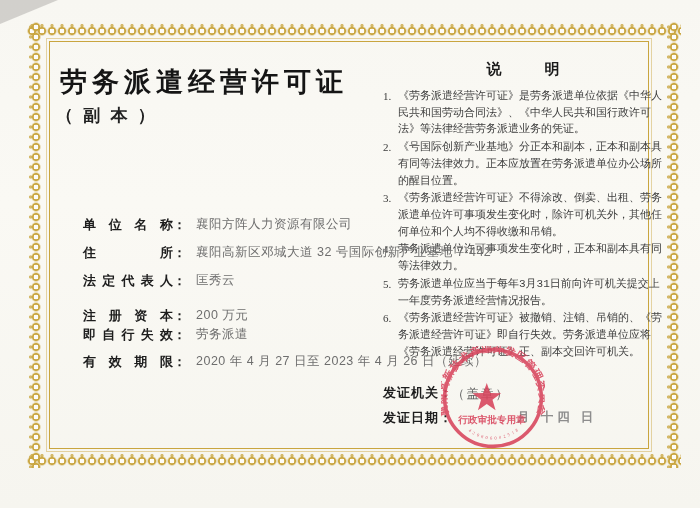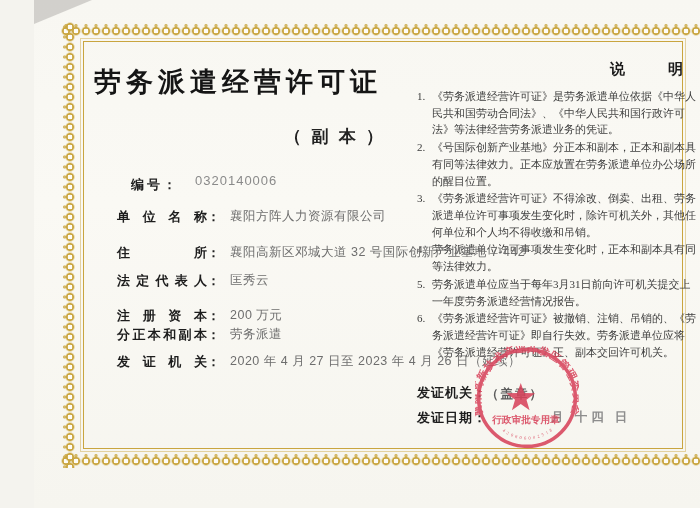--- a/index.html
+++ b/index.html
@@ -1,109 +1,106 @@
 <!DOCTYPE html>
 <html><head>
 <meta charset="utf-8">
 <style>
   html,body{margin:0;padding:0;}
   body{
     width:700px;height:508px;position:relative;overflow:hidden;
     background:#f4f3ee;
     font-family:"Liberation Serif", serif;
   }
-  .paper{position:absolute;inset:0;background:linear-gradient(180deg,#f8f7f2 0%,#faf9f4 40%,#f6f5ef 100%);margin-left:34px;}
+  .paper{position:absolute;inset:0;background:linear-gradient(180deg,#f8f7f2 0%,#faf9f4 40%,#f6f5ef 100%);}
   .corner-shade{position:absolute;left:0;top:0;width:0;height:0;
     border-top:24px solid #b3b1ad;border-right:58px solid transparent;opacity:.55;}
   
   .lace{position:absolute;}
   .lace-h{height:16px;
     background-image:
       radial-gradient(circle at 5px 9px,#fdfcf7 2.2px,#c9a53f 2.6px 3.5px,rgba(201,165,63,.4) 4.3px,transparent 5.2px),
       radial-gradient(circle at 5px 3.5px,rgba(201,165,63,.75) 1.2px,transparent 2px);
     background-size:10px 16px;}
   .lace-v{width:16px;
     background-image:
       radial-gradient(circle at 9px 5px,#fdfcf7 2.2px,#c9a53f 2.6px 3.5px,rgba(201,165,63,.4) 4.3px,transparent 5.2px),
       radial-gradient(circle at 3.5px 5px,rgba(201,165,63,.75) 1.2px,transparent 2px);
     background-size:16px 10px;}
   .inner-frame{position:absolute;left:49px;top:41px;width:598px;height:406px;
     border:1px solid #c9a53f;outline:1px solid rgba(201,165,63,.45);outline-offset:2px;}
   
   .title{position:absolute;left:56px;top:64px;width:296px;text-align:center;
     font-size:27px;font-weight:bold;color:#151515;letter-spacing:5px;}
-  .subtitle{position:absolute;left:56px;top:125px;width:296px;text-align:right;
+  .subtitle{position:absolute;left:56px;top:104px;width:296px;text-align:left;
     font-size:17px;font-weight:bold;color:#222;letter-spacing:3px;}
   .number-row{position:absolute;left:97px;top:176px;font-size:13px;}
   .number-row .nlabel{font-weight:bold;color:#222;letter-spacing:3px;}
   .number-row .nvalue{font-family:"Liberation Sans",sans-serif;color:#8a8a8a;
     margin-left:16px;position:relative;top:-4px;letter-spacing:1px;}
   .fields{position:absolute;left:0;top:0;z-index:3;}
   .frow{position:absolute;left:83px;white-space:nowrap;font-size:13px;}
   .flabel{display:inline-block;width:90px;font-weight:bold;color:#1d1d1d;
     text-align:justify;text-align-last:justify;word-break:keep-all;vertical-align:top;}
   .fcolon{font-weight:bold;color:#1d1d1d;}
   .fvalue{font-family:"Liberation Sans",sans-serif;color:#6e6e6e;margin-left:10px;
     font-size:12.5px;position:relative;top:-1px;letter-spacing:.5px;}
-  .r1{top:208px}.r2{top:244px}.r3{top:272px}.r4{top:307px}.r5{top:326px}.r6{top:353px}
+  .r1{top:216px}.r2{top:244px}.r3{top:272px}.r4{top:307px}.r5{top:326px}.r6{top:353px}
   
   .notes{position:absolute;left:383px;top:60px;width:280px;z-index:1;}
-  .notes-heading{text-align:right;font-size:15px;font-weight:bold;color:#1a1a1a;
+  .notes-heading{text-align:center;font-size:15px;font-weight:bold;color:#1a1a1a;
     letter-spacing:14px;padding-left:14px;margin-bottom:9px;}
   .nitem{display:flex;font-size:11px;line-height:1.52;color:#3d3d3d;margin-bottom:1px;}
   .nitem .num{flex:0 0 15px;}
-  .nitem .ntext{flex:1;}
+  .nitem .ntext{flex:1;font-family:Liberation Mono, monospace;}
   
   .footer-row{position:absolute;font-size:13px;font-weight:bold;color:#1d1d1d;letter-spacing:1px;}
   .issuer-row{left:383px;top:384px;}
   .date-row{left:383px;top:409px;}
   .seal-placeholder{position:absolute;left:452px;top:386px;font-size:12.5px;
-    color:#5a5a5a;font-weight:bold;letter-spacing:2px;z-index:2;}
+    color:#5a5a5a;font-weight:normal;letter-spacing:2px;z-index:2;}
   .date-visible{position:absolute;left:517px;top:409px;font-size:12.5px;
     color:#8d8d8d;font-weight:bold;letter-spacing:4px;z-index:2;}
   
   .seal{position:absolute;left:441px;top:346px;width:104px;height:104px;z-index:4;opacity:.88;}
 </style>
 </head>
 <body>
 
 <div class="paper">
 
   <div class="lace lace-h" style="left:27px;top:22px;width:654px;"></div>
   <div class="lace lace-h" style="left:27px;top:452px;width:654px;"></div>
   <div class="lace lace-v" style="left:27px;top:22px;height:446px;"></div>
   <div class="lace lace-v" style="left:665px;top:22px;height:446px;"></div>
   <div class="inner-frame"></div>
   <div class="corner-shade"></div>
 
   <div class="title">劳务派遣经营许可证</div>
   <div class="subtitle">（ 副 本 ）</div>
 
-  <div class="number-row">
-    <span class="nlabel">编号：</span><span class="nvalue">0320140006</span>
-  </div>
 
   <div class="fields">
     <div class="frow r1">
       <span class="flabel">单位名称</span><span class="fcolon">：</span><span class="fvalue">襄阳方阵人力资源有限公司</span>
     </div>
     <div class="frow r2">
       <span class="flabel">住所</span><span class="fcolon">：</span><span class="fvalue">襄阳高新区邓城大道 32 号国际创新产业基地 7-442</span>
     </div>
     <div class="frow r3">
       <span class="flabel">法定代表人</span><span class="fcolon">：</span><span class="fvalue">匡秀云</span>
     </div>
     <div class="frow r4">
       <span class="flabel">注册资本</span><span class="fcolon">：</span><span class="fvalue">200 万元</span>
     </div>
     <div class="frow r5">
-      <span class="flabel">分正本和副本</span><span class="fcolon">：</span><span class="fvalue">劳务派遣</span>
+      <span class="flabel">即自行失效</span><span class="fcolon">：</span><span class="fvalue">劳务派遣</span>
     </div>
     <div class="frow r6">
-      <span class="flabel">发证机关</span><span class="fcolon">：</span><span class="fvalue">2020 年 4 月 27 日至 2023 年 4 月 26 日（延续）</span>
+      <span class="flabel">有效期限</span><span class="fcolon">：</span><span class="fvalue">2020 年 4 月 27 日至 2023 年 4 月 26 日（延续）</span>
     </div>
   </div>
 
   <div class="notes">
     <div class="notes-heading">说　明</div>
     <div class="nitem">
       <span class="num">1.</span>
         <span class="ntext">《劳务派遣经营许可证》是劳务派遣单位依据《中华人民共和国劳动合同法》、《中华人民共和国行政许可法》等法律经营劳务派遣业务的凭证。</span>
     </div>
     <div class="nitem">

